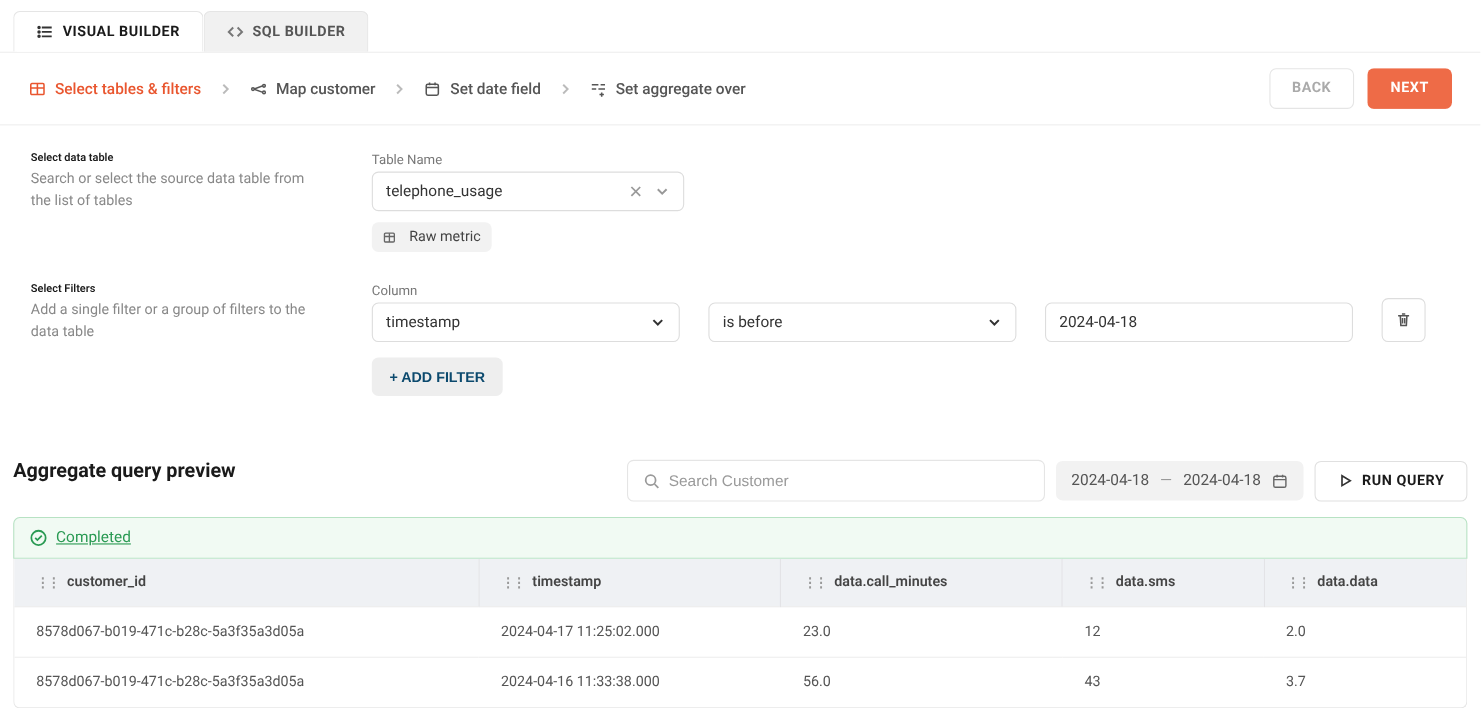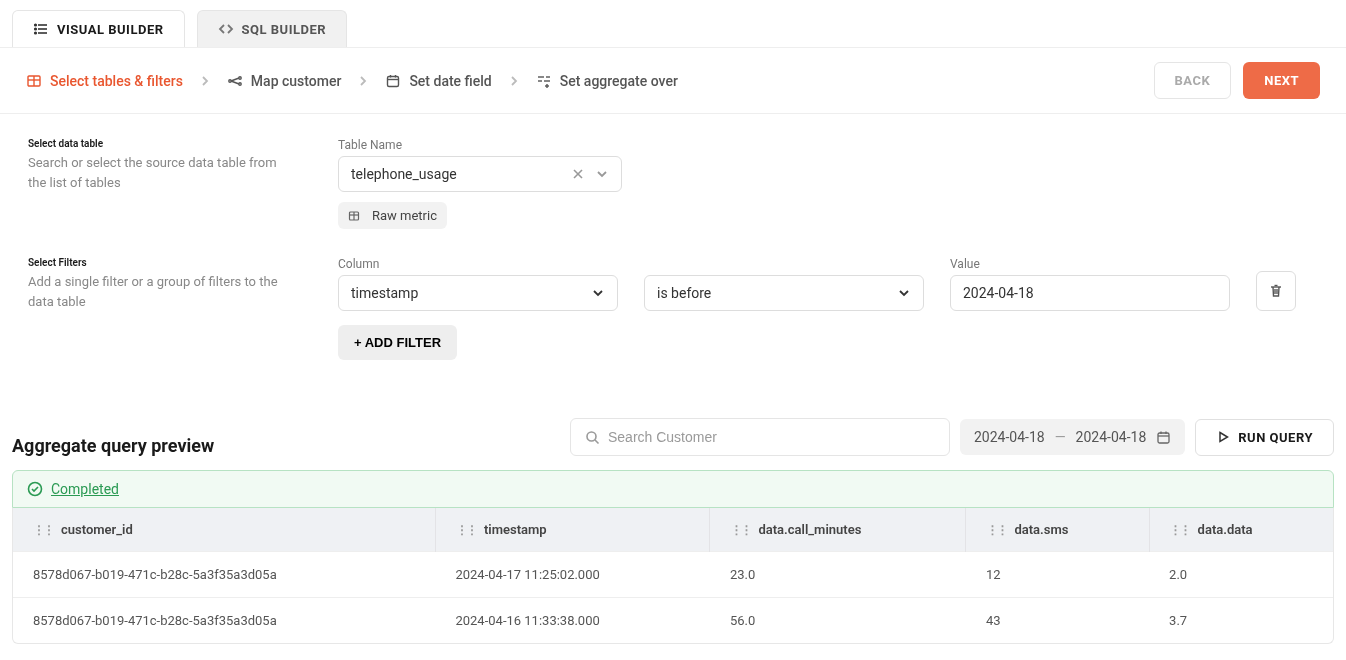--- a/index.html
+++ b/index.html
@@ -11,21 +11,21 @@
       font-family: -apple-system, BlinkMacSystemFont, "Segoe UI", Roboto, Helvetica, Arial, sans-serif;
       font-size: 14px;
       color: #1a1a1a;
       background: #fff;
       width: 1346px;
     }
     
     .tabs {
       display: flex;
       padding: 10px 12px 0 12px;
-      gap: 12px;
+      gap: 0;
     }
     .tab {
       display: flex;
       align-items: center;
       gap: 8px;
       padding: 10px 20px;
       font-size: 13px;
       font-weight: 700;
       letter-spacing: 0.5px;
       border-radius: 6px 6px 0 0;
@@ -191,32 +191,32 @@
       display: inline-flex;
       align-items: center;
       justify-content: center;
       cursor: pointer;
       background: #fff;
       color: #555;
     }
     .btn-add-filter {
       background: #eee;
       border: none;
-      color: #000000;
+      color: #0c4a6e;
       font-weight: 600;
       padding: 10px 16px;
       border-radius: 6px;
       margin-top: 14px;
       cursor: pointer;
       font-size: 13px;
     }
     
     .preview-header {
       display: flex;
-      align-items: flex-end;
+      align-items: flex-start;
       justify-content: space-between;
       padding: 18px 12px 14px 12px;
     }
     .preview-title {
       font-size: 18px;
       font-weight: 700;
     }
     .preview-controls {
       display: flex;
       align-items: center;
@@ -488,21 +488,20 @@
             <span class="select-actions">
               <span class="icon-svg">
                 <svg width="14" height="14" viewBox="0 0 14 14" fill="none" stroke="#333" stroke-width="1.8">
                     <polyline points="3,5 7,9 11,5"></polyline>
                   </svg>
               </span>
             </span>
           </div>
         </div>
         <div class="field-group col-value">
-          <div class="field-label">Value</div>
           <div class="select-input">
             <span class="text">2024-04-18</span>
           </div>
         </div>
         <div class="icon-btn">
           <span class="icon-svg">
             <svg width="16" height="16" viewBox="0 0 16 16" fill="none" stroke="#555" stroke-width="1.4">
               <line x1="3" y1="4" x2="13" y2="4"></line>
               <path d="M5 4 L5.5 13 L10.5 13 L11 4"></path>
               <line x1="6.5" y1="2.5" x2="9.5" y2="2.5"></line>

